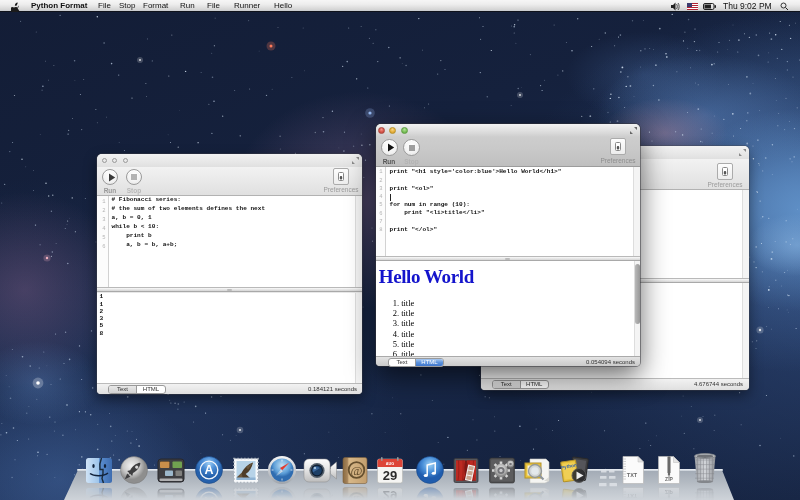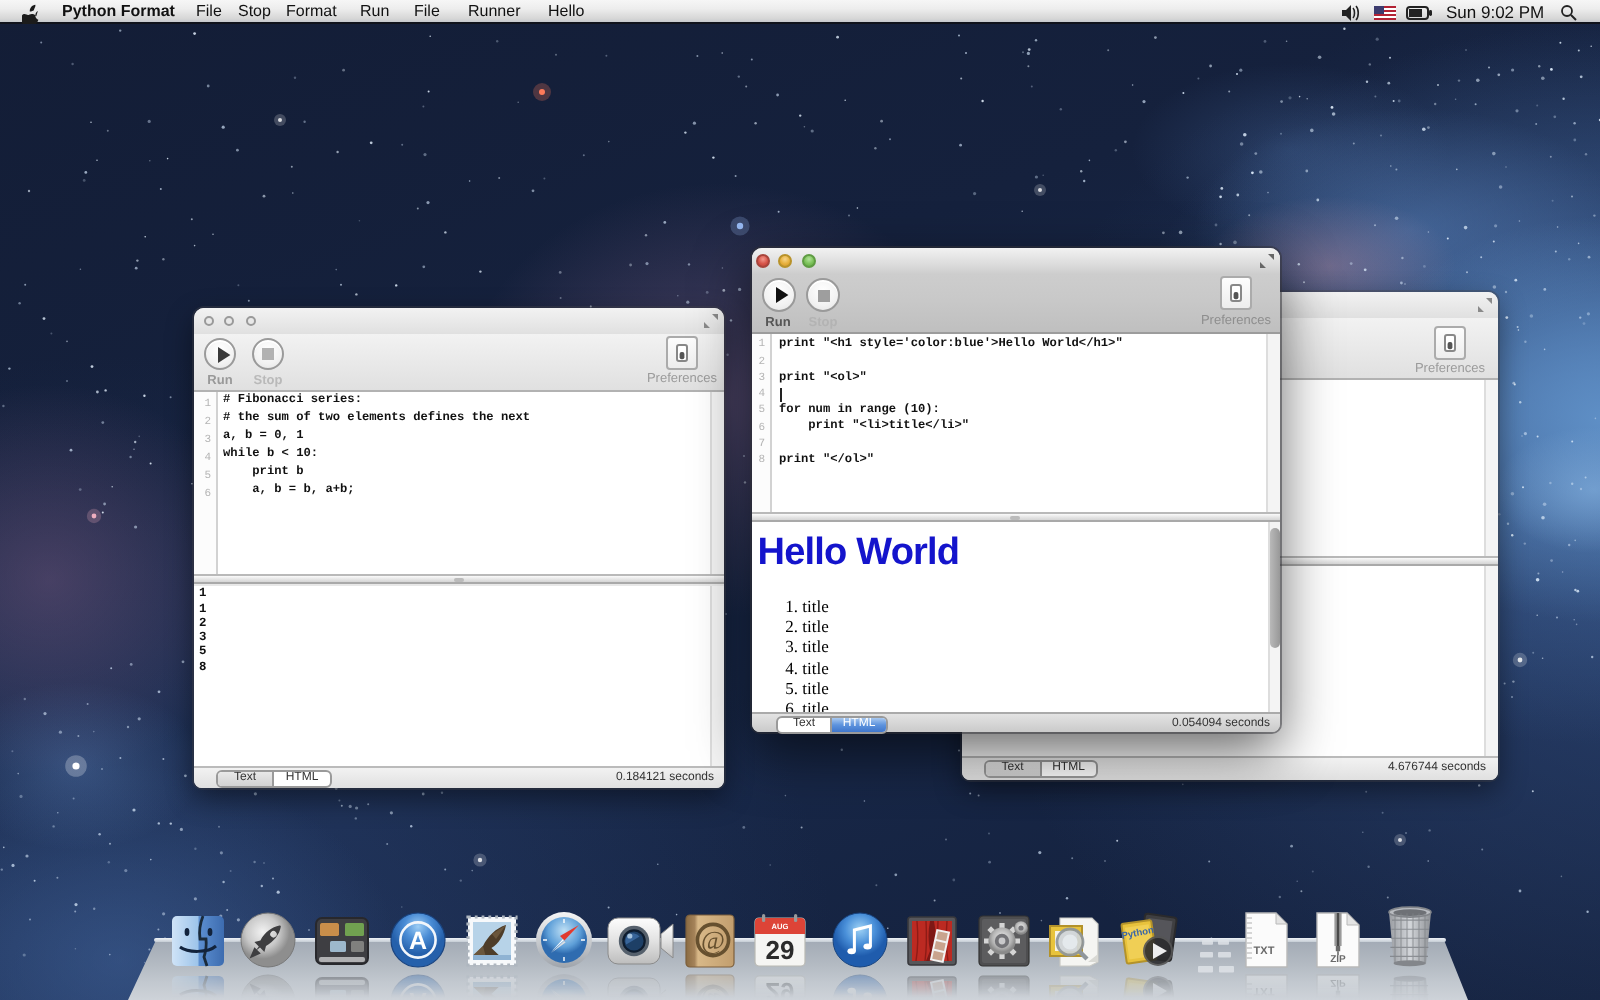--- a/index.html
+++ b/index.html
@@ -859,21 +859,21 @@
         <rect y="1" width="11" height="1" fill="#fff"></rect>
         <rect y="3" width="11" height="1" fill="#fff"></rect>
         <rect y="5" width="11" height="1" fill="#fff"></rect>
         <rect width="5" height="4" fill="#3c3b6e"></rect>
       </svg>
  <svg class="abs" style="left:703px;top:3px" width="13" height="7">
         <rect x="0.5" y="0.5" width="10.5" height="6" rx="1.5" fill="none" stroke="#222"></rect>
         <rect x="1.5" y="1.5" width="6.5" height="4" fill="#222"></rect>
         <rect x="11.5" y="2" width="1.5" height="3" rx="0.7" fill="#222"></rect>
       </svg>
- <span class="mi" style="left:723px;font-size:8.5px">Sun 9:02 PM</span>
+ <span class="mi" style="left:723px;font-size:8.5px">Thu 9:02 PM</span>
  <svg class="abs" style="left:780px;top:2px" width="9" height="9" viewBox="0 0 18 18">
         <circle cx="7" cy="7" r="5" fill="none" stroke="#222" stroke-width="1.8"></circle>
         <path d="M11 11l5 5" stroke="#222" stroke-width="2"></path>
       </svg>
 </div>
 
 <div class="win" id="rwin" style="left:481px;top:146px;width:268px;height:244px;box-shadow:0 0 0 1px rgba(70,70,75,.35),0 5px 14px rgba(0,0,0,.45);background:#e8e8e8;">
  <div class="titlebar blur-chrome"></div>
  <div class="toolbar blur-chrome" style="top:13px;height:30.5px;border-bottom:1px solid #b2b2b2;"></div>
  <svg class="rsz" style="right:2.5px;top:2px" width="9" height="9" viewBox="0 0 18 18">
@@ -1006,21 +1006,21 @@
     print "&lt;li&gt;title&lt;/li&gt;"
 
 print "&lt;/ol&gt;"</div>
   <div class="abs" style="left:13.5px;top:26.5px;width:1px;height:7px;background:#222"></div>
   <div class="scrollstrip"></div>
  </div>
  <div class="divider" style="top:132.2px">
         <div class="divdot" style="left:129px"></div>
       </div>
  <div class="body" style="top:137.2px;height:94.8px;font-family:'Liberation Serif',serif;overflow:hidden">
-  <div class="abs" style="left:2.8px;top:5.3px;font-size:19px;letter-spacing:-0.4px;font-weight:bold;color:#1414cc;font-family:Liberation Sans, sans-serif">Hello World</div>
+  <div class="abs" style="left:2.8px;top:5.3px;font-size:19px;letter-spacing:-0.4px;font-weight:bold;color:#1414cc;font-family:Liberation Serif, serif">Hello World</div>
   <div class="abs" style="left:16px;top:37px;font-size:8.5px;color:#000;">
    <div style="height:10.15px"><span style="display:inline-block;width:7px;text-align:right">1.</span>&nbsp;title</div>
    <div style="height:10.15px"><span style="display:inline-block;width:7px;text-align:right">2.</span>&nbsp;title</div>
    <div style="height:10.15px"><span style="display:inline-block;width:7px;text-align:right">3.</span>&nbsp;title</div>
    <div style="height:10.15px"><span style="display:inline-block;width:7px;text-align:right">4.</span>&nbsp;title</div>
    <div style="height:10.15px"><span style="display:inline-block;width:7px;text-align:right">5.</span>&nbsp;title</div>
    <div style="height:10.15px"><span style="display:inline-block;width:7px;text-align:right">6.</span>&nbsp;title</div>
   </div>
   <div class="scrollstrip" style="width:6px"></div>
   <div class="abs" style="right:0.5px;top:3px;width:4.5px;height:60px;border-radius:3px;background:linear-gradient(90deg,#b9b9b9,#989898)"></div>

